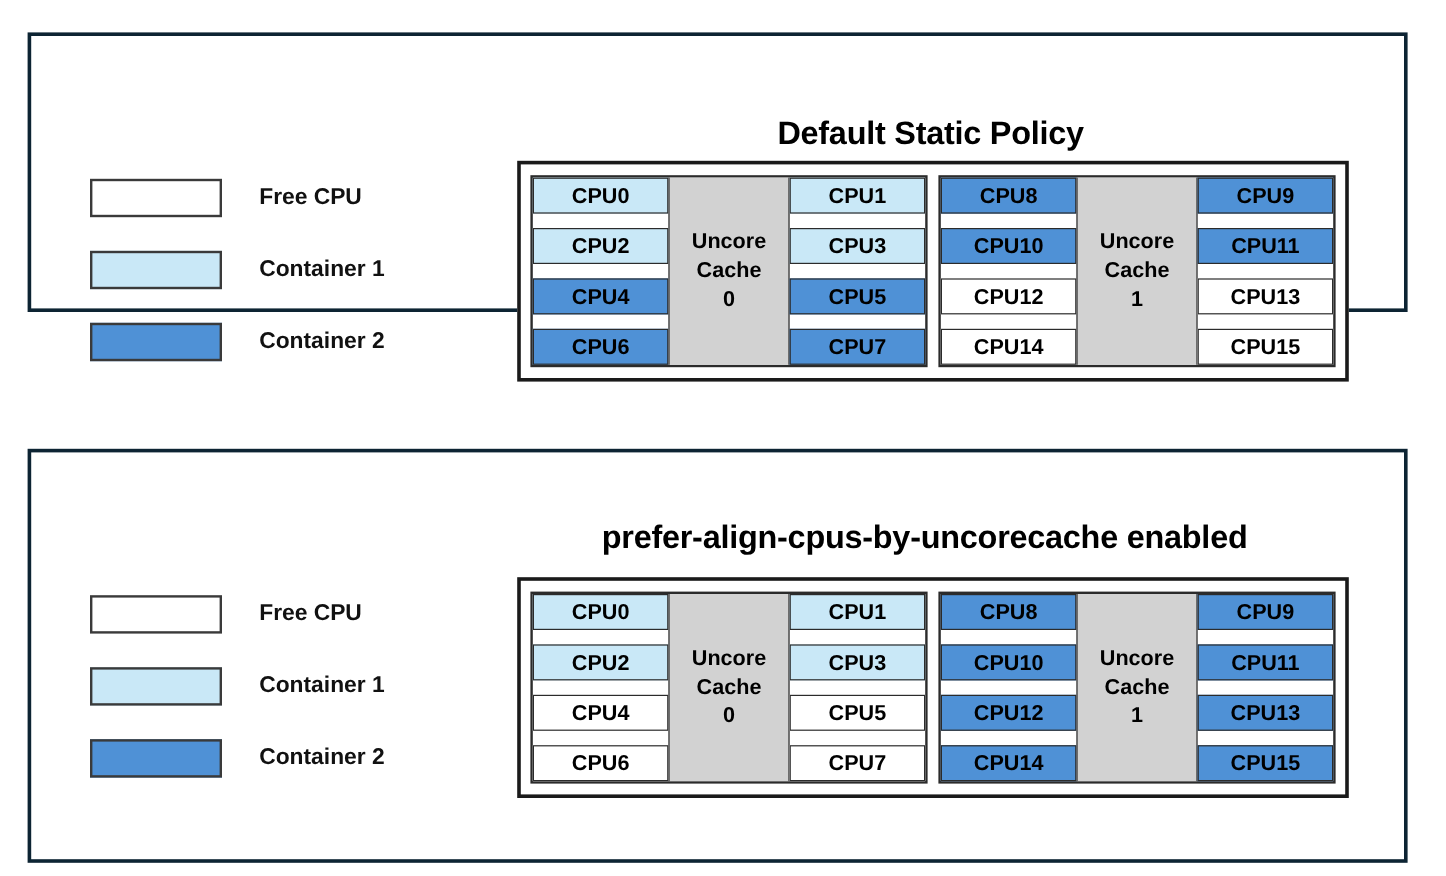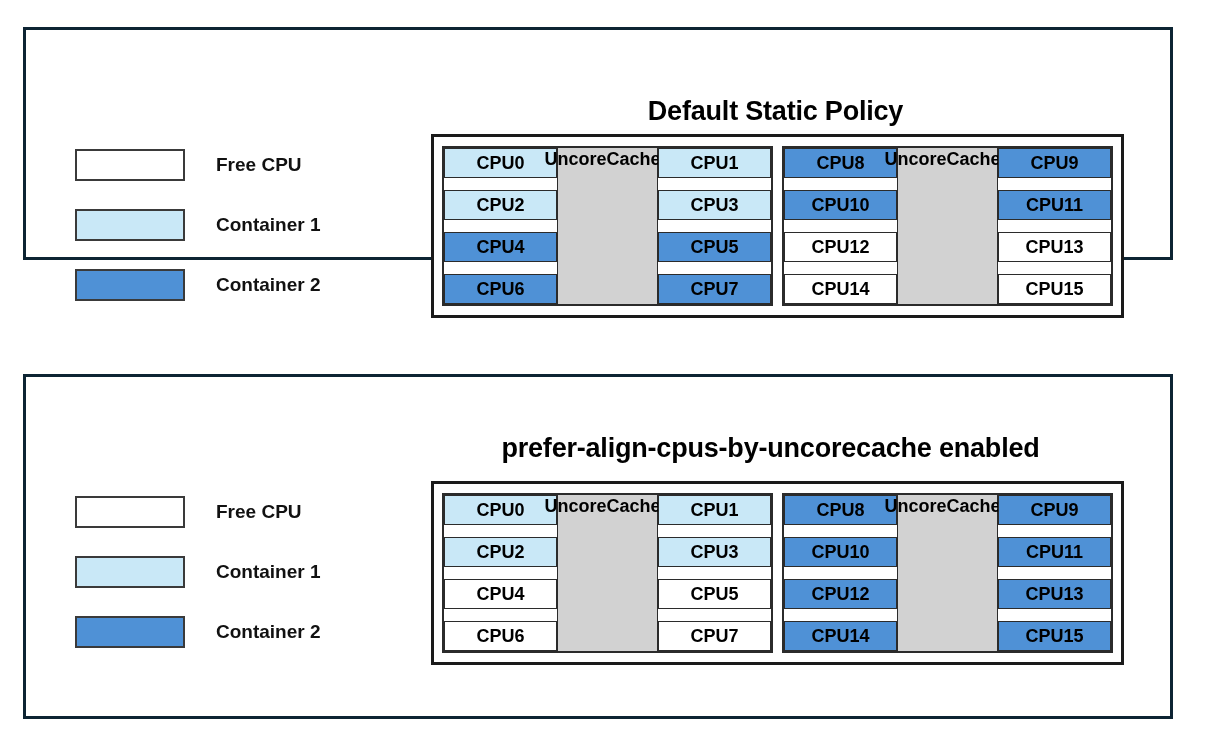--- a/index.html
+++ b/index.html
@@ -110,20 +110,21 @@
     font-weight: bold;
     color: #000000;
     line-height: 1;
   }
   .cache-col {
     width: 101px;
     box-sizing: border-box;
     border-left: 1.5px solid #2b2b2b;
     border-right: 1.5px solid #2b2b2b;
     display: flex;
+    flex-direction: column;
     justify-content: center;
     font-size: 18px;
     font-weight: bold;
     color: #000000;
     line-height: 1.32;
     text-align: center;
   }
 </style>
 </head>
 <body>

